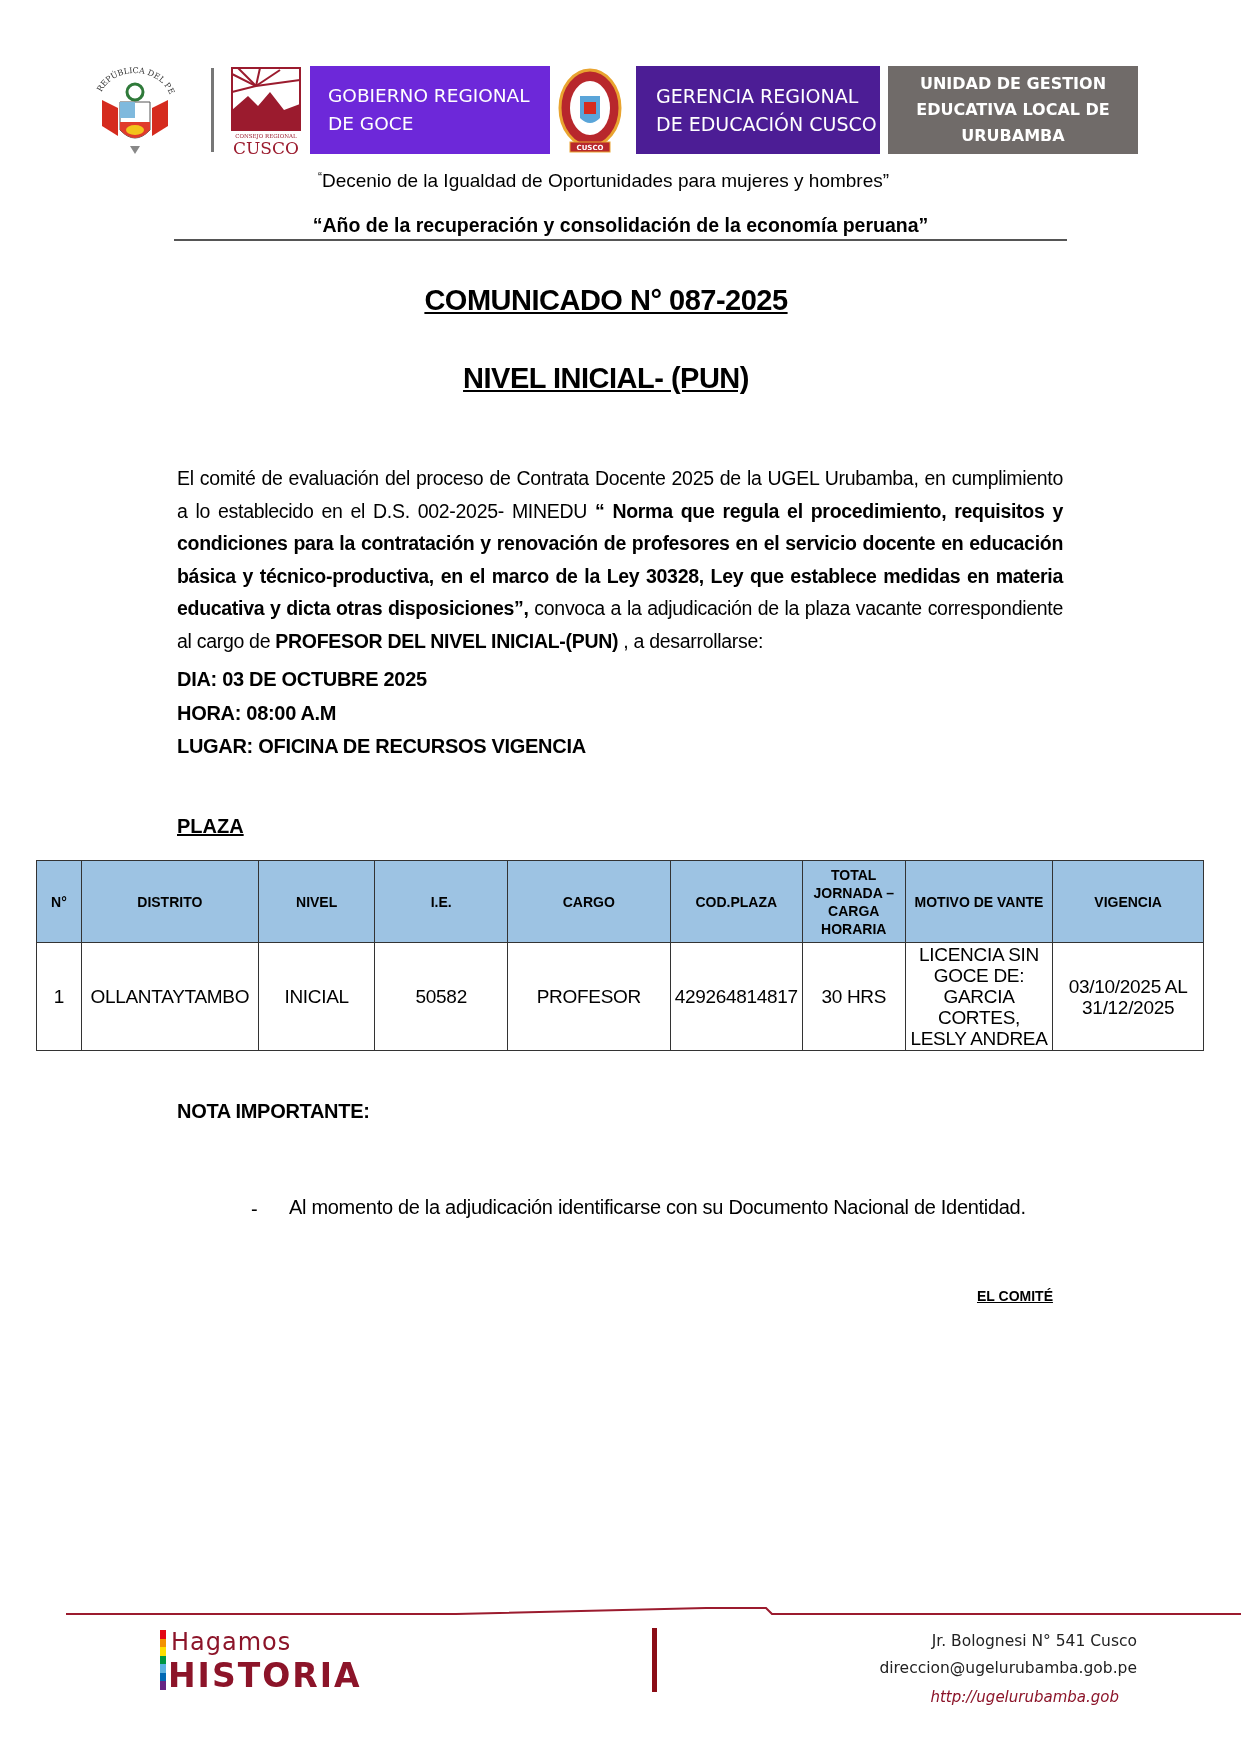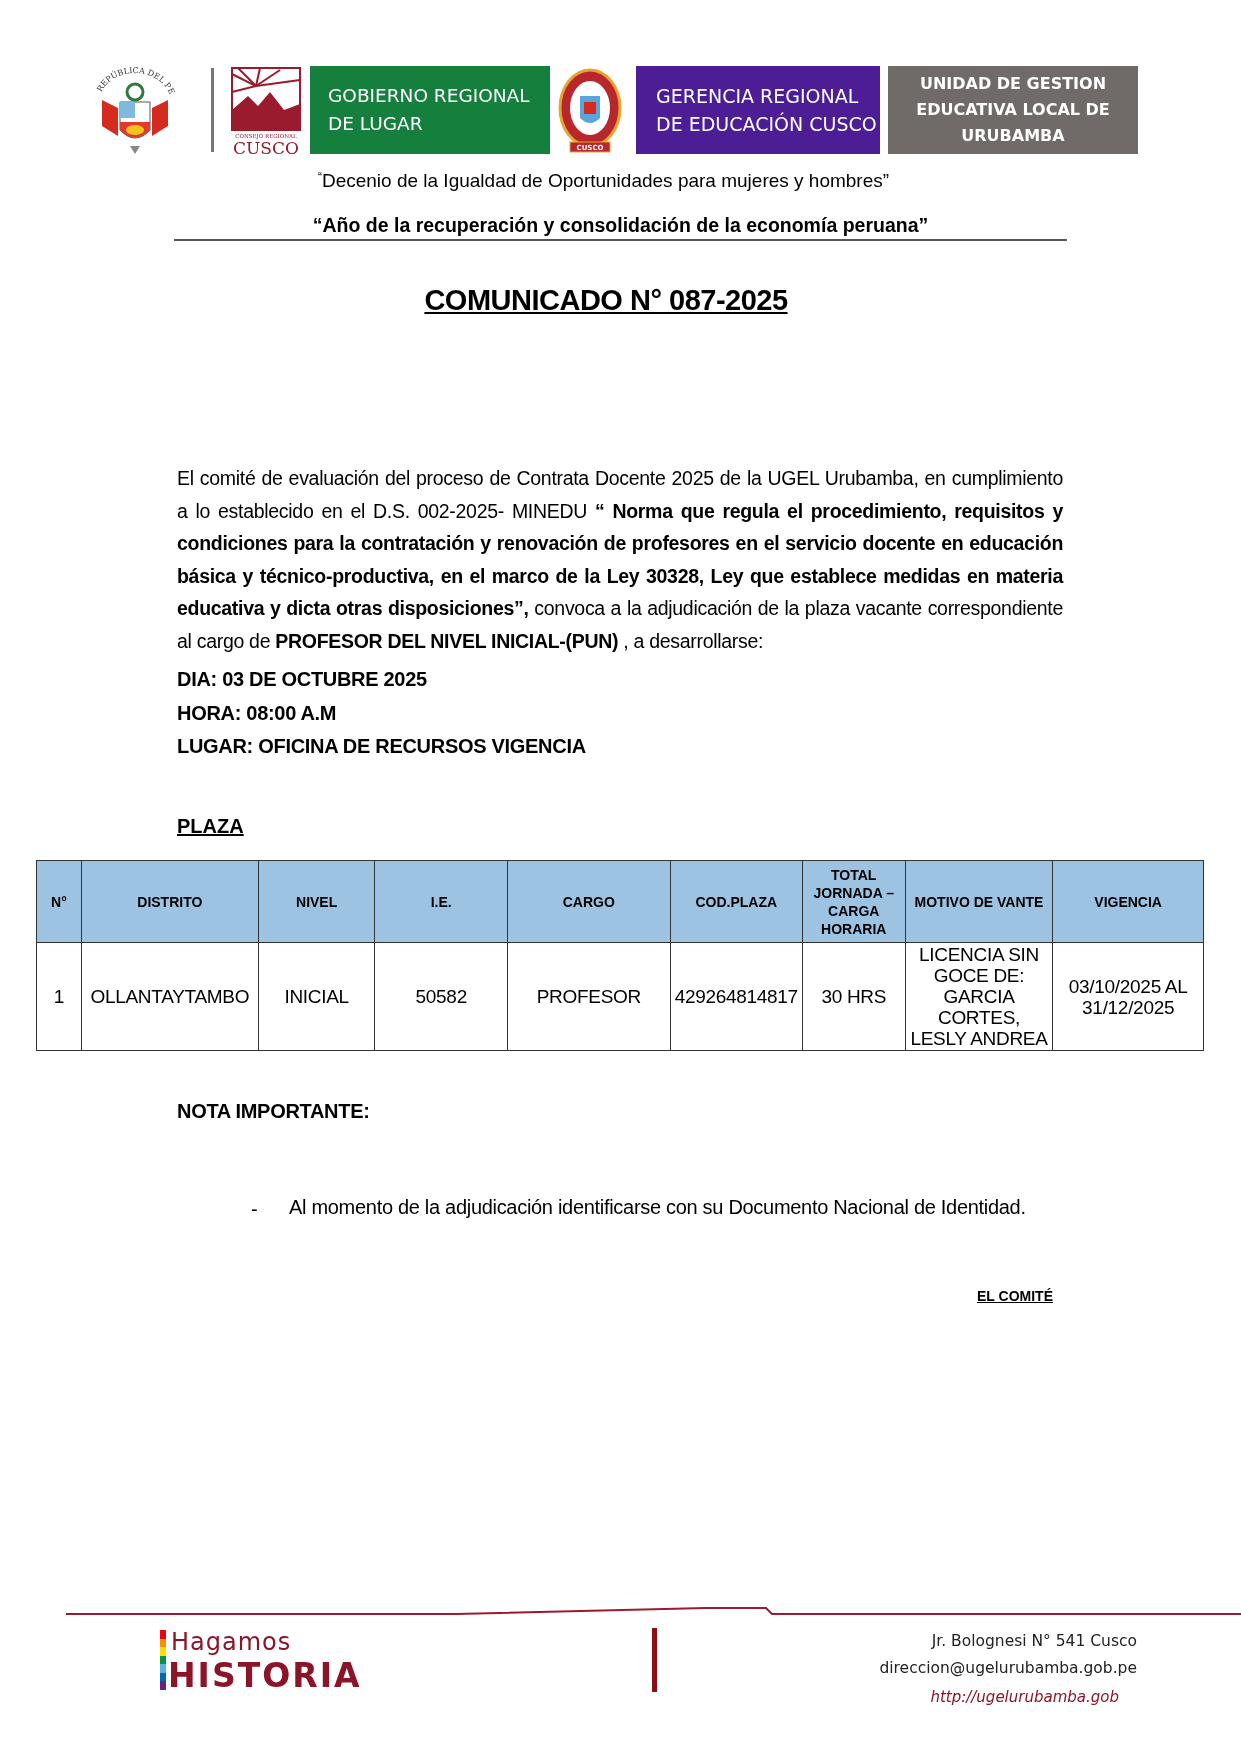--- a/index.html
+++ b/index.html
@@ -5,21 +5,21 @@
   * { box-sizing: border-box; margin: 0; padding: 0; }
   html, body { width: 1241px; height: 1755px; background: #ffffff; }
   body { position: relative; font-family: "Liberation Sans", sans-serif; color: #000; overflow: hidden; }
   .abs { position: absolute; }
 
   
   .peru-seal { left: 92px; top: 62px; width: 86px; height: 96px; }
   .hdr-divider { left: 211px; top: 68px; width: 3px; height: 84px; background: #777; }
   .cusco-logo { left: 230px; top: 66px; width: 72px; height: 90px; }
   .box { position: absolute; color: #fff; font-family: "DejaVu Sans", sans-serif; display: flex; flex-direction: column; justify-content: center; }
-  .box-gob { left: 310px; top: 66px; width: 240px; height: 88px; background: #15803d; padding-left: 18px; font-size: 18.5px; line-height: 28px; }
+  .box-gob { left: 310px; top: 66px; width: 240px; height: 88px; background: #6d28d9; padding-left: 18px; font-size: 18.5px; line-height: 28px; }
   .edu-seal { left: 558px; top: 66px; width: 64px; height: 90px; }
   .box-ger { left: 636px; top: 66px; width: 244px; height: 88px; background: #4c1d95; padding-left: 20px; font-size: 19px; line-height: 28px; }
   .box-ugel { left: 888px; top: 66px; width: 250px; height: 88px; background: #706b69; text-align: center; font-size: 16px; line-height: 26px; font-weight: bold; }
 
   .decenio { left: 0; width: 1166px; top: 170px; text-align: center; font-size: 19px; padding-left: 41px; }
   .decenio .q { font-size: 12px; vertical-align: top; }
   .anio { left: 0; width: 1241px; top: 214px; text-align: center; font-size: 19.5px; font-weight: bold; }
   .hr { left: 174px; top: 239px; width: 893px; height: 2px; background: #555; }
 
   .title { left: 0; width: 1212px; text-align: center; font-weight: bold; text-decoration: underline; font-size: 29px; letter-spacing: -0.5px; }
@@ -81,21 +81,21 @@
         <line x1="26" y1="20" x2="70" y2="14"></line>
         <line x1="26" y1="20" x2="2" y2="26"></line>
     </g>
     <path d="M2,64 L2,44 L18,30 L28,40 L40,26 L54,44 L70,38 L70,64 Z" fill="#9b1b2e"></path>
     <text x="36" y="72" text-anchor="middle" font-size="5.5" fill="#9b1b2e" font-family="DejaVu Serif, serif">CONSEJO REGIONAL</text>
     <text x="36" y="88" text-anchor="middle" font-size="17" fill="#9b1b2e" font-family="DejaVu Serif, serif">CUSCO</text>
   </svg>
 </div>
 <div class="box box-gob">
   <span>GOBIERNO REGIONAL</span>
-  <span>DE LUGAR</span>
+  <span>DE GOCE</span>
 </div>
 <div class="abs edu-seal">
   <svg width="64" height="90" viewBox="0 0 64 90">
     <ellipse cx="32" cy="42" rx="30" ry="38" fill="#b8272c" stroke="#e9a430" stroke-width="3"></ellipse>
     <ellipse cx="32" cy="42" rx="20" ry="27" fill="#fff"></ellipse>
     <path d="M22,30 L42,30 L42,52 Q32,62 22,52 Z" fill="#5aa5d9"></path>
     <rect x="26" y="36" width="12" height="12" fill="#d52b1e"></rect>
     <rect x="12" y="76" width="40" height="10" fill="#b8272c" stroke="#e9a430" stroke-width="1"></rect>
     <text x="32" y="84" text-anchor="middle" font-size="7" fill="#fff" font-family="DejaVu Sans, sans-serif" font-weight="bold">CUSCO</text>
   </svg>
@@ -109,20 +109,21 @@
   <span>EDUCATIVA LOCAL DE</span>
   <span>URUBAMBA</span>
 </div>
 
 <div class="abs decenio"><span class="q">“</span><span>Decenio de la Igualdad de Oportunidades para mujeres y hombres”</span></div>
 <div class="abs anio">“Año de la recuperación y consolidación de la economía peruana”</div>
 <div class="abs hr"></div>
 
 <div class="abs title t1">COMUNICADO N° 087-2025</div>
 <div class="abs title t2">
+  <div>NIVEL INICIAL- (PUN)</div>
 </div>
 
 <div class="abs para"><span>El comité de evaluación del proceso de Contrata Docente 2025 de la UGEL Urubamba, en cumplimiento a lo establecido en el D.S. 002-2025- MINEDU </span><b>“ Norma que regula el procedimiento, requisitos y condiciones para la contratación y renovación de profesores en el servicio docente en educación básica y técnico-productiva, en el marco de la Ley 30328, Ley que establece medidas en materia educativa y dicta otras disposiciones”,</b><span> convoca a la adjudicación de la plaza vacante correspondiente al cargo de </span><b>PROFESOR DEL NIVEL INICIAL-(PUN)</b><span> , a desarrollarse:</span></div>
 
 <div class="abs info dia">DIA: 03 DE OCTUBRE 2025</div>
 <div class="abs info hora">HORA: 08:00 A.M</div>
 <div class="abs info lugar">LUGAR: OFICINA DE RECURSOS VIGENCIA</div>
 <div class="abs plaza-lbl">PLAZA</div>
 
 <table class="plaza">

